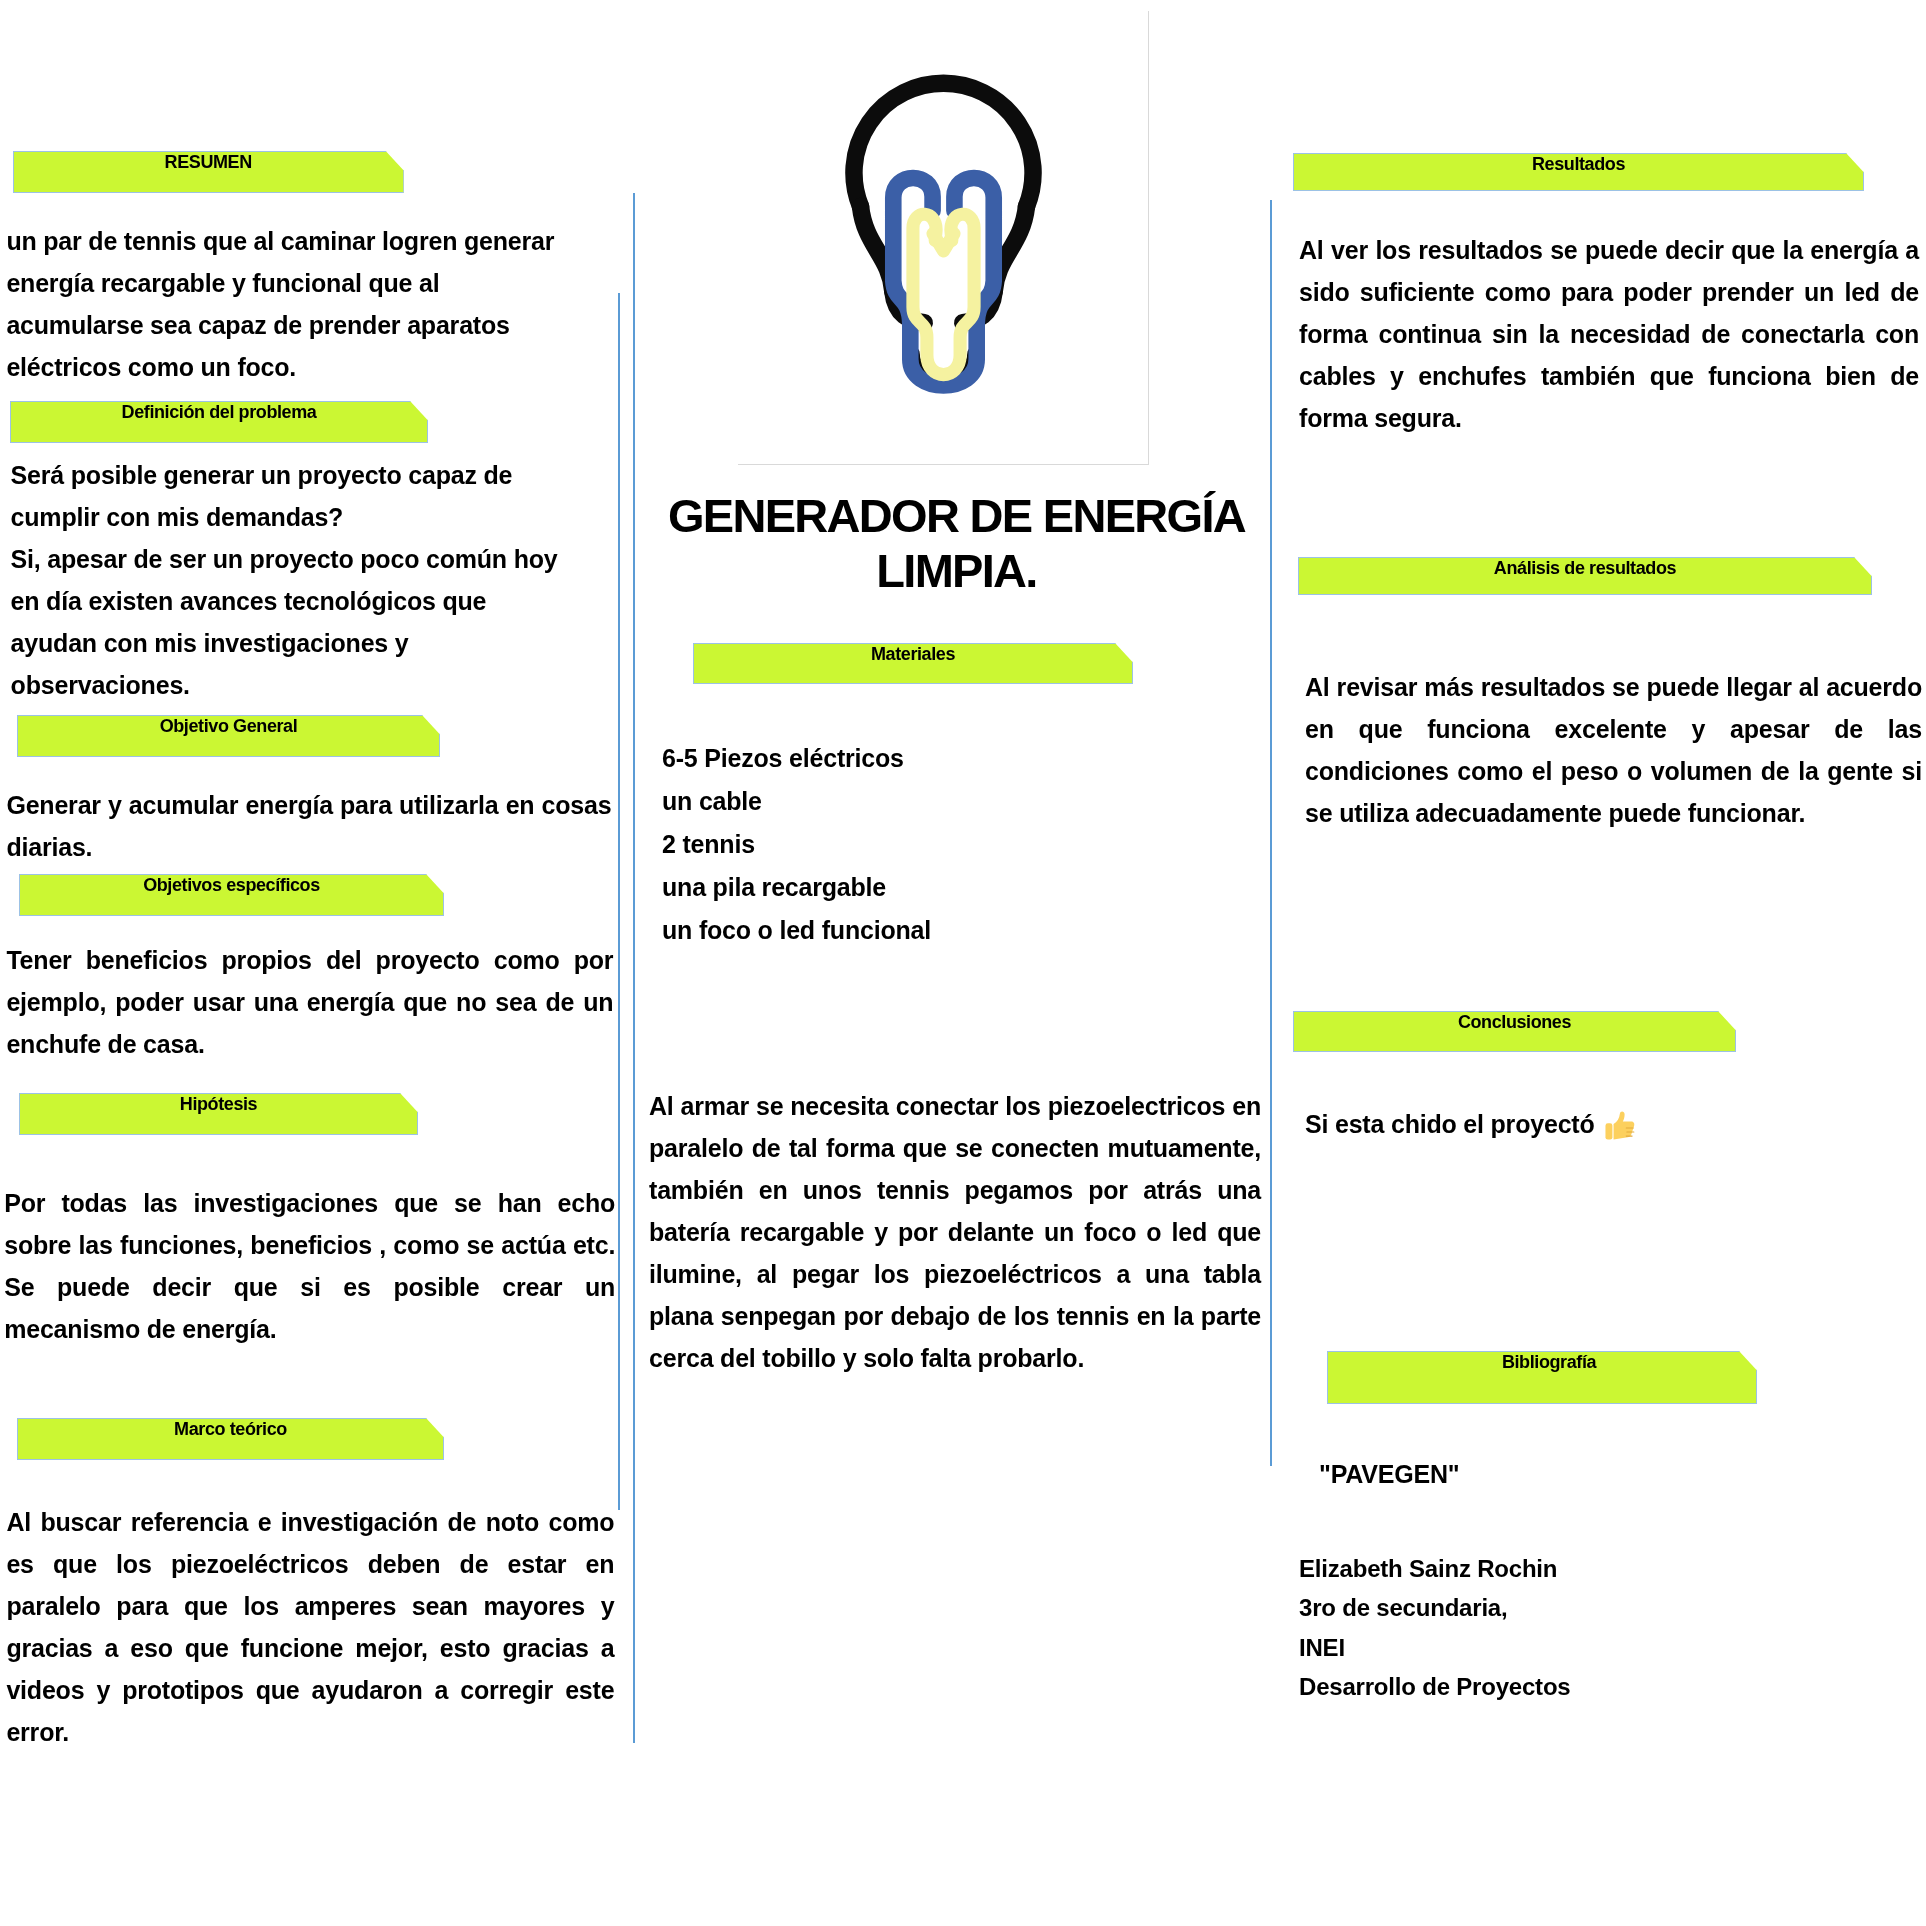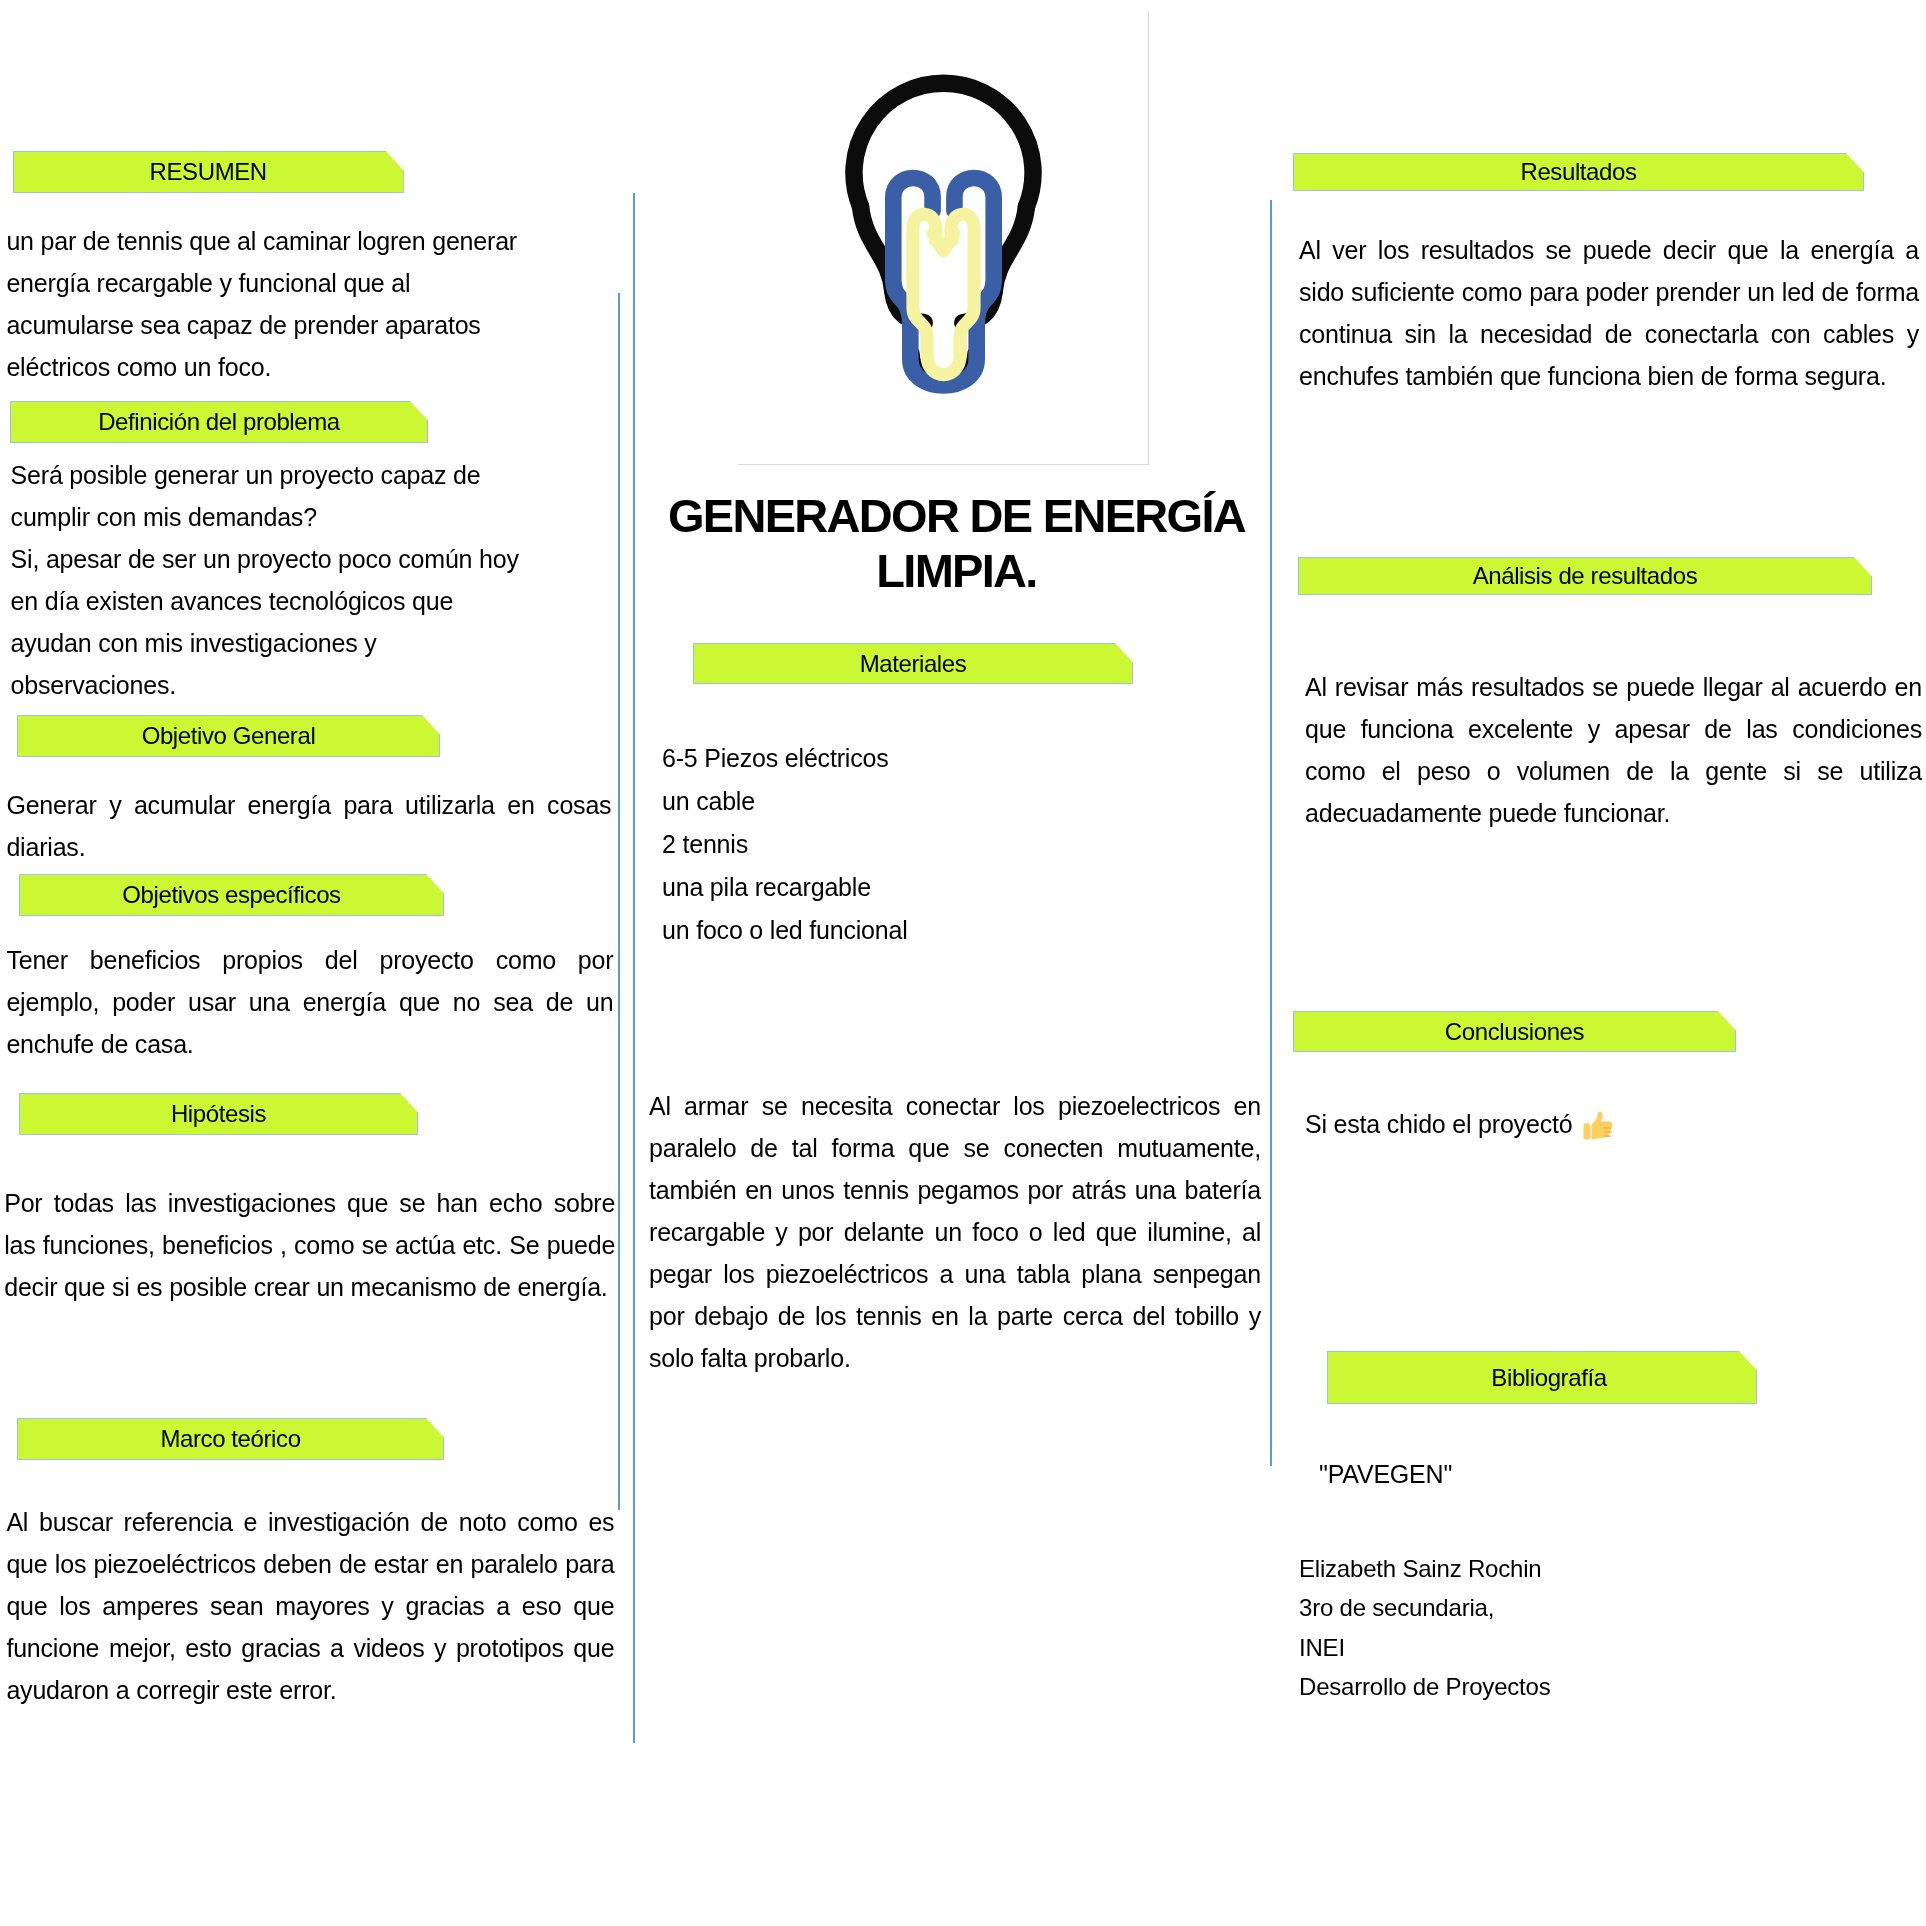--- a/index.html
+++ b/index.html
@@ -9,27 +9,27 @@
   }
   *{box-sizing:border-box;margin:0;padding:0;}
   html,body{width:1926px;height:1926px;background:#ffffff;overflow:hidden;}
   body{font-family:"Liberation Sans","DejaVu Sans",sans-serif;color:#000;}
   #poster{position:relative;width:1926px;height:1926px;background:#fff;}
 
   .hdr{
     position:absolute;
     background:var(--green);
     border:1.7px solid var(--boxborder);
-    display:flex;align-items:center;justify-content:center;
-    font-size:24px;font-weight:normal;letter-spacing:-0.4px;
+    display:flex;justify-content:center;
+    font-size:18px;font-weight:bold;letter-spacing:-0.4px;
     clip-path:polygon(0 0,calc(100% - 18px) 0,100% 19.5px,100% 100%,0 100%);
   }
   .para{
     position:absolute;
-    font-size:25px;line-height:1.68;letter-spacing:-0.2px;
+    font-size:25px;line-height:1.68;letter-spacing:-0.2px;font-weight:bold;
   }
   .pre{white-space:pre-line;}
   .just{text-align:justify;}
 
   .divider{position:absolute;background:var(--divider);}
 
   .imgbox{
     position:absolute;left:738px;top:10.6px;width:411px;height:454px;
     background:#fff;border-right:0.8px solid #d9d9d9;border-bottom:0.8px solid #d9d9d9;
     display:flex;align-items:center;justify-content:center;

